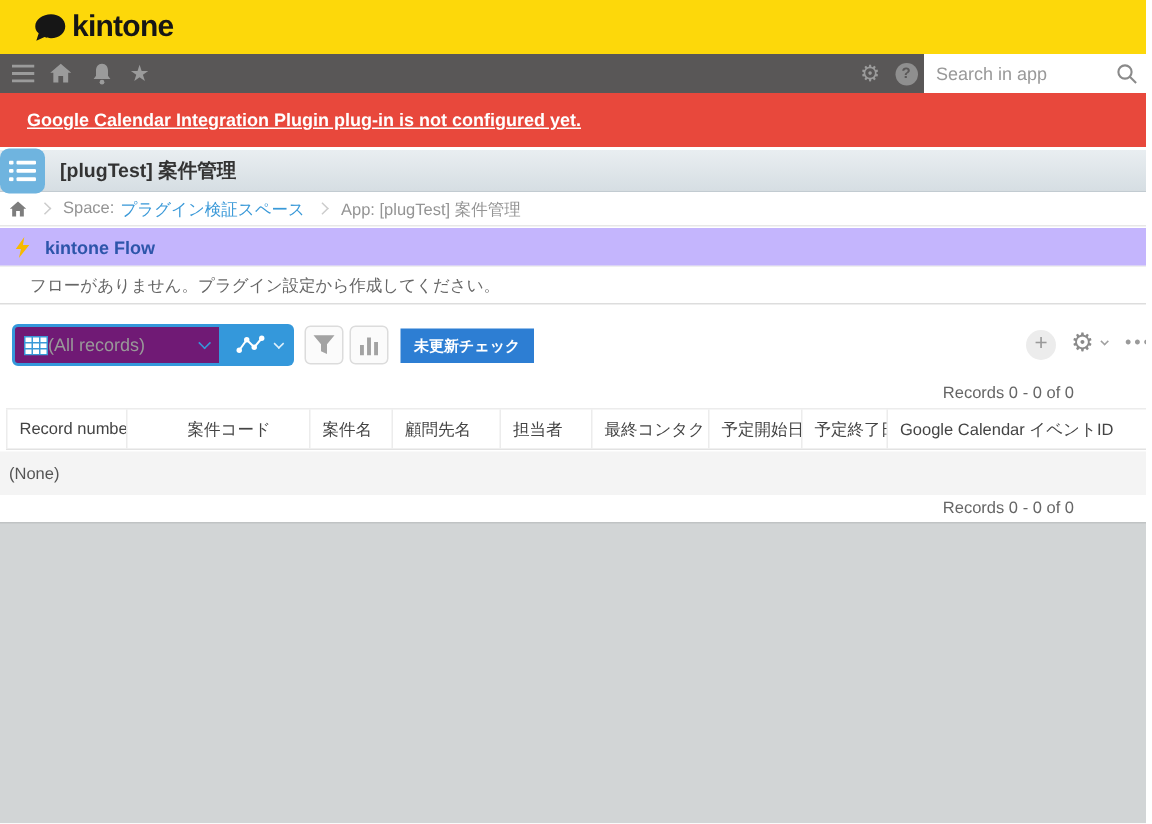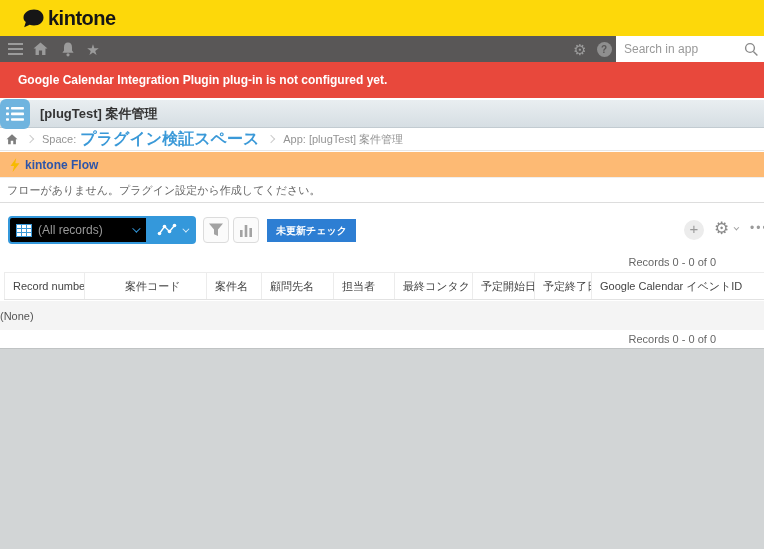--- a/index.html
+++ b/index.html
@@ -27,42 +27,42 @@
   .gt-gear { left:570px; width:20px; font-size:15px; line-height:1; }
   .gt-help { left:594px; width:20px; }
   .help-circle { width:15px; height:15px; border-radius:50%; background:#8f8f8f; color:#595757; font-size:10px; font-weight:bold; display:flex; align-items:center; justify-content:center; }
   .search-box { position:absolute; top:36px; right:0; width:148px; height:26px; background:#fff; display:flex; align-items:center; }
   .search-input { flex:1; height:100%; border:0; outline:none; padding:0 4px 0 8px; font-size:12px; color:#333; font-family:inherit; min-width:0; }
   .search-input::placeholder { color:#999; }
   .search-btn { width:26px; height:26px; display:flex; align-items:center; justify-content:center; cursor:pointer; flex:none; }
 
   
   .red-banner { position:absolute; top:62px; left:0; width:768px; height:36px; background:#e8483c; display:flex; align-items:center; padding-left:18px; }
-  .red-banner a { color:#fff; font-size:12px; font-weight:600; cursor:pointer; }
+  .red-banner a { color:#fff; font-size:12px; font-weight:600; text-decoration:underline; cursor:pointer; }
 
   
   .title-bar { position:absolute; top:100px; left:0; width:768px; height:28px; background:linear-gradient(#e9eef1,#d6dee3); border-bottom:1px solid #c2cbd1; }
   .app-icon { position:absolute; top:99px; left:0; width:30px; height:30px; background:#6fb4df; border-radius:6px; display:flex; align-items:center; justify-content:center; z-index:2; cursor:pointer; }
   .app-title { position:absolute; left:40px; top:100px; height:28px; line-height:28px; font-size:13px; font-weight:bold; color:#333; }
 
   
   .breadcrumb { position:absolute; top:128px; left:0; width:768px; height:23px; background:#fff; border-bottom:1px solid #e7e7e7; display:flex; align-items:center; padding-left:6px; overflow:hidden; }
   .bc-sep { display:inline-block; width:6px; height:6px; border-top:1px solid #ccc; border-right:1px solid #ccc; transform:rotate(45deg); margin:0 9px; flex:none; }
   .bc-text { font-size:11px; color:#949494; white-space:nowrap; }
-  .bc-link { font-size:16px; color:#3a99d8; cursor:pointer; white-space:nowrap;font-weight:bold; }
+  .bc-link { font-size:11px; color:#3a99d8; cursor:pointer; white-space:nowrap; }
   .bc-partial { position:absolute; right:-4px; top:4px; font-size:11px; color:#888; }
 
   
-  .flow-header { position:absolute; top:152px; left:0; width:768px; height:26px; background:#fdba74; border-bottom:1px solid #efefef; display:flex; align-items:center; gap:5px; padding-left:10px; }
+  .flow-header { position:absolute; top:152px; left:0; width:768px; height:26px; background:#c4b5fd; border-bottom:1px solid #efefef; display:flex; align-items:center; gap:10px; padding-left:10px; }
   .flow-title { font-size:12px; font-weight:bold; color:#2d55aa; cursor:pointer; }
-  .flow-message { position:absolute; top:178px; left:0; width:768px; height:25px; background:#fff; border-bottom:1px solid #ddd; display:flex; align-items:center; padding-left:7px; font-size:11px; color:#666; }
+  .flow-message { position:absolute; top:178px; left:0; width:768px; height:25px; background:#fff; border-bottom:1px solid #ddd; display:flex; align-items:center; padding-left:20px; font-size:11px; color:#666; }
 
   
   .view-select-group { position:absolute; top:216px; left:8px; height:28px; display:flex; }
-  .view-select { width:140px; height:28px; background:#000000; border:2px solid #3498db; border-radius:4px 0 0 4px; display:flex; align-items:center; gap:6px; padding:0 8px 0 6px; cursor:pointer; }
+  .view-select { width:140px; height:28px; background:#701a75; border:2px solid #3498db; border-radius:4px 0 0 4px; display:flex; align-items:center; padding:0 8px 0 6px; cursor:pointer; }
   .view-select-label { flex:1; font-size:12px; color:#999; }
   .view-select .chev { color:#3498db; width:6px; height:6px; border-width:1.5px; }
   .graph-btn { width:48px; height:28px; background:#3498db; border-radius:0 4px 4px 0; display:flex; align-items:center; justify-content:center; gap:5px; cursor:pointer; }
   .graph-btn .chev { color:#dff0fb; width:5px; height:5px; }
   .sq-btn { position:absolute; top:217px; width:26px; height:26px; background:#fbfbfb; border:1px solid #dcdcdc; border-radius:4px; display:flex; align-items:center; justify-content:center; cursor:pointer; }
   .filter-btn { left:203px; }
   .chart-btn { left:233px; }
   .check-btn { position:absolute; top:219px; left:267px; height:23px; background:#2d7ed3; border:0; border-radius:0; color:#fff; font-size:10px; font-weight:bold; padding:0 9px; cursor:pointer; font-family:inherit; }
   .plus-btn { position:absolute; top:220px; left:684px; width:20px; height:20px; border-radius:50%; background:#ececec; color:#999; font-size:15px; line-height:18px; text-align:center; cursor:pointer; }
   .gear-btn { position:absolute; top:219px; left:714px; display:flex; align-items:center; gap:4px; color:#8a8a8a; cursor:pointer; }
@@ -80,21 +80,21 @@
   .th { height:100%; display:flex; align-items:center; padding-left:8px; font-size:11px; color:#444; border-right:1px solid #ececec; overflow:hidden; white-space:nowrap; cursor:pointer; }
   .th:nth-child(1){ width:81px; border-left:1px solid #ececec; }
   .th:nth-child(2){ width:90px;margin-left:32px; }
   .th:nth-child(3){ width:55px; }
   .th:nth-child(4){ width:72px; }
   .th:nth-child(5){ width:61px; }
   .th:nth-child(6){ width:78px; }
   .th:nth-child(7){ width:62px; }
   .th:nth-child(8){ width:57px; }
   .th:nth-child(9){ flex:1; border-right:0; }
-  .none-row { position:absolute; top:301px; left:0; width:768px; height:29px; background:#f4f4f4; display:flex; align-items:center; padding-left:0; font-size:11px; color:#555; }
+  .none-row { position:absolute; top:301px; left:0; width:768px; height:29px; background:#f4f4f4; display:flex; align-items:center; padding-left:6px; font-size:11px; color:#555; }
 
   
   .page-bottom { position:absolute; top:348px; left:0; width:768px; height:201px; background:#d2d5d6; border-top:1px solid #c0c3c4; }
 
   svg { display:block; }
 </style>
 </head>
 <body>
 
 <div class="screen">

